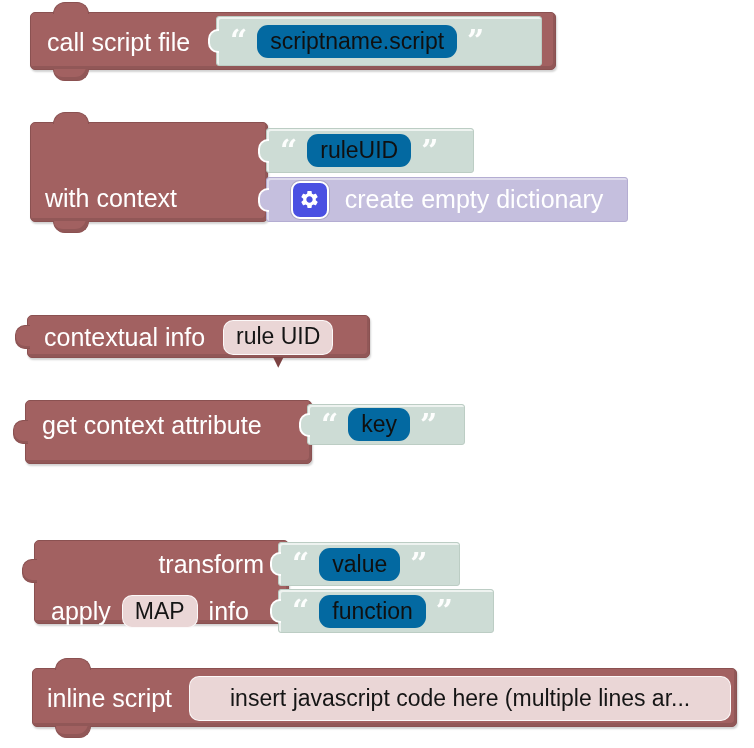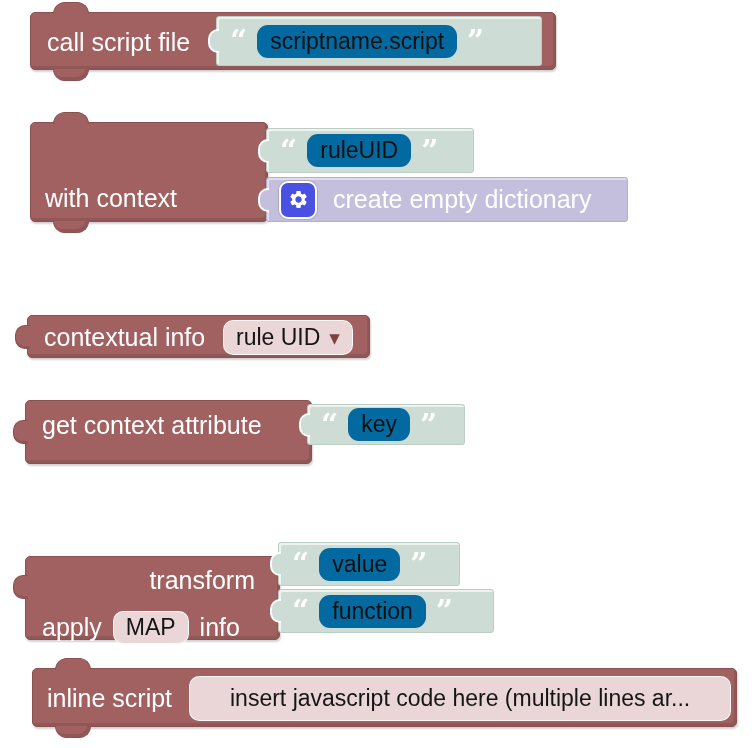--- a/index.html
+++ b/index.html
@@ -35,41 +35,42 @@
     position:absolute; background:#cddcd5; border:1px solid #bccdc4; border-radius:3px;
     box-sizing:border-box; display:flex; align-items:center; padding:0 13px; gap:10px;
     box-shadow: inset 2px 2px 0 rgba(255,255,255,0.65);
   }
   
   .lav {
     position:absolute; background:#c5bfde; border:1px solid #b4add2; border-radius:3px;
     box-sizing:border-box; display:flex; align-items:center; padding:0 12px; gap:16px;
     color:#ffffff; font-size:25px; white-space:nowrap;
     box-shadow: inset 2px 2px 0 rgba(255,255,255,0.45);
+    justify-content: center;
   }
   
   .vtab {
     position:absolute; left:-9px; top:50%; transform:translateY(-50%);
     width:11px; height:24px; border:2px solid #ffffff; border-right:none;
     border-radius:10px 0 0 10px; box-sizing:border-box;
   }
   .sage .vtab { background:#cddcd5; }
   .lav  .vtab { background:#c5bfde; }
 
   .quote { font-family:"DejaVu Serif", serif; font-weight:bold; font-size:30px; line-height:1;
            color:rgba(255,255,255,0.95); user-select:none; }
   .pill  { background:#0369a1; border-radius:11px; padding:3px 13px; color:#101010;
            font-size:23px; white-space:nowrap; }
 
   
   .pinkfield {
     background:#ead6d6; border:1.5px solid rgba(255,255,255,0.85); border-radius:10px;
     color:#151515; font-size:23px; padding:2px 12px; white-space:nowrap; box-sizing:border-box;
   }
-  .dropdown { display:inline-flex; align-items:center; gap:9px; position:absolute; height:35px; }
+  .dropdown { display:inline-flex; align-items:center; position:absolute; height:35px;flex-direction:column; }
   .dd-arrow { color:#7c4242; font-size:21px; line-height:1; }
 
   .gearbtn {
     width:34px; height:34px; background:#4a50e2; border:2px solid #ffffff; border-radius:9px;
     display:flex; align-items:center; justify-content:center; flex:0 0 auto;
     box-shadow:0 0 0 1px rgba(0,0,0,0.12);
   }
   .inline-code { position:absolute; display:flex; align-items:center; overflow:hidden;padding-left:40px; }
 </style>
 </head>
@@ -132,21 +133,21 @@
     </div>
     <div class="sage" style="left:282px; top:4px; width:158px; height:41px;">
       <div class="vtab"></div>
       <span class="quote">“</span>
       <span class="pill">key</span>
       <span class="quote">”</span>
     </div>
   </div>
 
   <div class="group" style="left:25px; top:540px;">
-    <div class="maroon" style="left:0; top:0; width:255px; height:84px;margin-top:16px;">
+    <div class="maroon" style="left:9px; top:0; width:255px; height:84px;">
       <div class="outtab" style="top:18px;"></div>
       <div class="lblrow" style="left:0; top:0; width:229px; height:47px; justify-content:flex-end;">transform</div>
       <div class="lblrow" style="left:16px; top:47px; height:47px; gap:11px;">
         <span>apply</span>
         <span class="pinkfield">MAP</span>
         <span>info</span>
       </div>
     </div>
     <div class="sage" style="left:253px; top:2px; width:182px; height:44px;">
       <div class="vtab"></div>

